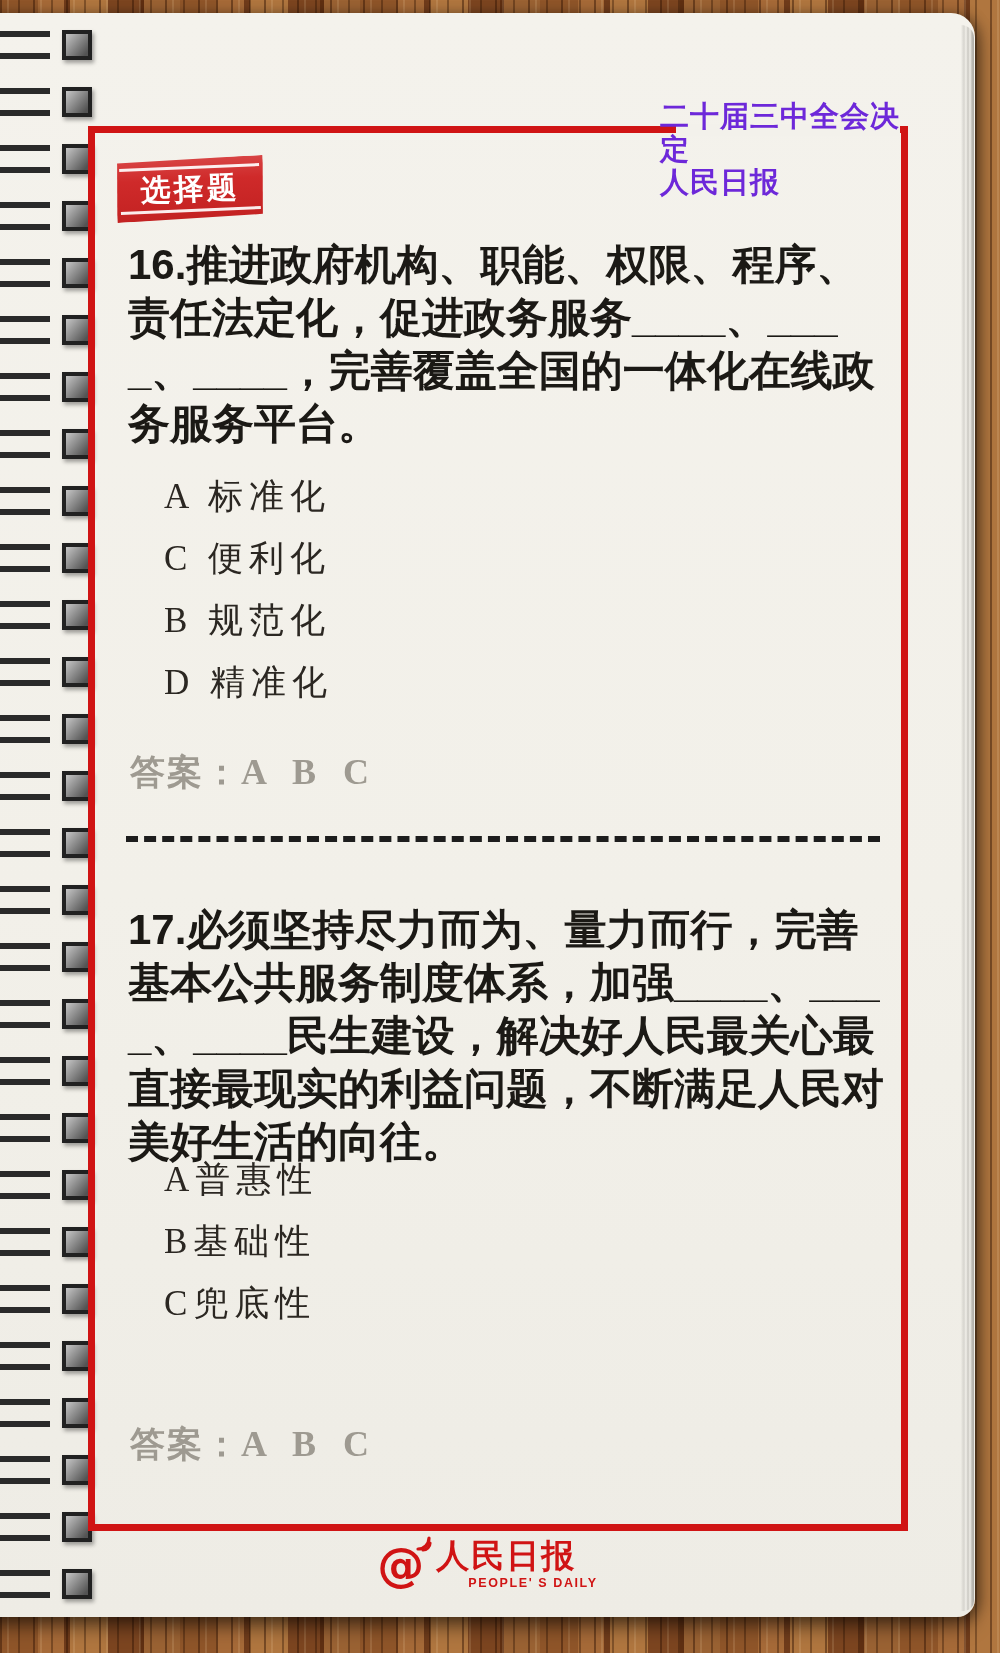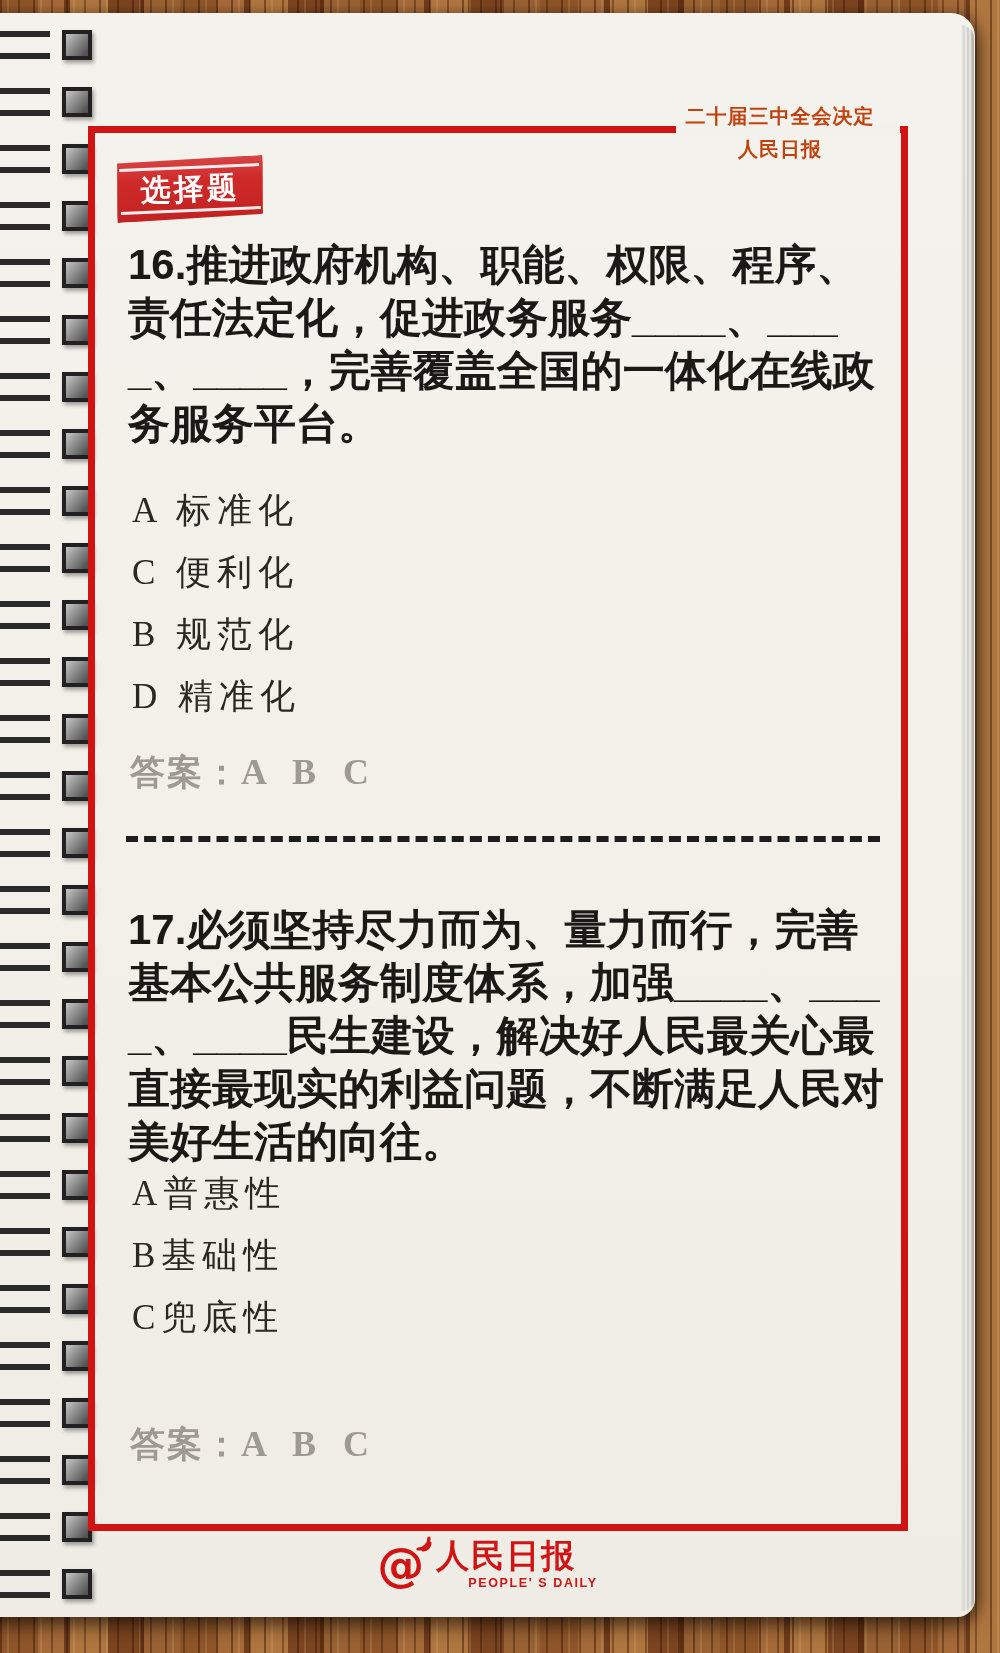--- a/index.html
+++ b/index.html
@@ -42,22 +42,22 @@
     background:linear-gradient(130deg,#c6c6c6,#8d8d8d 45%,#535353 90%);
     border:4px solid #212121;box-shadow:2px 3px 4px rgba(0,0,0,.35);
   }
   
   .frame{
     position:absolute;left:88px;top:126px;width:820px;height:1405px;box-sizing:border-box;
     border:7px solid #d01414;
   }
   .frame-gap{position:absolute;left:676px;top:124px;width:224px;height:12px;background:#f3f1eb;}
   .frame-title{
-    position:absolute;left:660px;top:100px;width:240px;text-align:center;
-    color:#c2410c;font-weight:900;font-size:20px;line-height:33px;letter-spacing:1px;
+    position:absolute;left:660px;top:100px;width:240px;
+    color:#6d28d9;font-weight:900;font-size:29px;line-height:33px;letter-spacing:1px;
   }
   
   .badge{
     position:absolute;left:116px;top:158px;width:148px;height:62px;
     background:linear-gradient(180deg,#d84444 0%,#cf2a2a 35%,#c32222 100%);
     transform:rotate(-2.4deg);
     clip-path:polygon(1.5% 4%, 100% 0%, 98.5% 95%, 0% 100%);
     box-shadow:2px 3px 5px rgba(0,0,0,.18);
   }
   .badge::before,.badge::after{
@@ -67,21 +67,21 @@
   .badge span{
     position:absolute;inset:0;display:flex;align-items:center;justify-content:center;
     color:#fff;font-weight:900;font-size:30px;letter-spacing:3px;padding-top:1px;
   }
   
   .q-text{
     position:absolute;left:128px;width:756px;color:#1b1915;
     font-weight:900;font-size:42px;line-height:53px;word-break:break-all;
   }
   .q1{top:238px;} .q2{top:903px;}
-  .opts{position:absolute;left:132px;width:600px;margin-top:14px;}
+  .opts{position:absolute;left:164px;width:600px;}
   .opts1{top:479px;} .opts2{top:1162px;}
   .opt{
     font-family:"Liberation Serif","DejaVu Serif",serif;
     color:#2b2722;font-size:35px;line-height:35px;letter-spacing:6px;margin-bottom:27px;
   }
   .answer{position:absolute;left:130px;color:#9e9a91;font-weight:bold;}
   .ans1{top:749px;} .ans2{top:1421px;}
   .answer .ans-label{font-size:35px;letter-spacing:2px;}
   .answer .ans-value{
     font-family:"Liberation Serif","DejaVu Serif",serif;font-size:36px;letter-spacing:9px;

